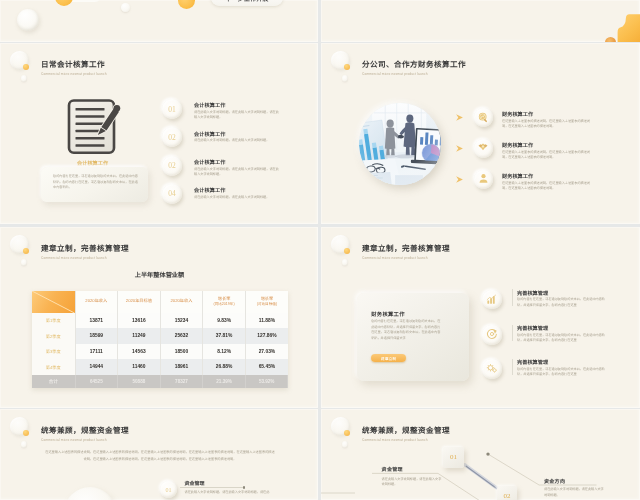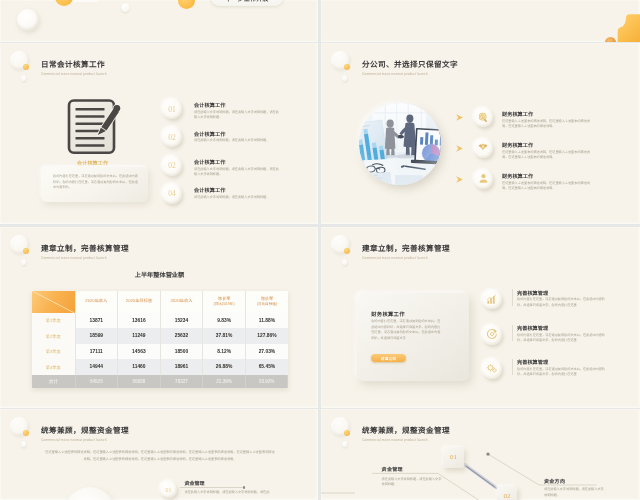--- a/index.html
+++ b/index.html
@@ -232,21 +232,21 @@
     </div>
   </div>
 
   <div class="slide s-tr" style="top:43px">
     <div class="bub" style="left:10.2px;top:8.4px">
       <div class="b1"></div>
         <div class="b2"></div>
         <div class="b3"></div>
     </div>
     <div class="hd" style="left:41px;top:16px">
-      <div class="t">分公司、并选择只保留文字</div>
+      <div class="t">分公司、合作方财务核算工作</div>
       <div class="s">Commercial micro nosmat product launch</div>
     </div>
     <div class="photo" style="left:38px;top:60px;width:82px;height:82px">
       <svg width="82" height="82" viewBox="0 0 100 100">
         <defs>
           <linearGradient id="ph-bg" x1="0" y1="0" x2="0.4" y2="1">
             <stop offset="0" stop-color="#f2f6f9"></stop>
               <stop offset="0.5" stop-color="#e6eef4"></stop>
             <stop offset="1" stop-color="#d3e0ea"></stop>
           </linearGradient>

